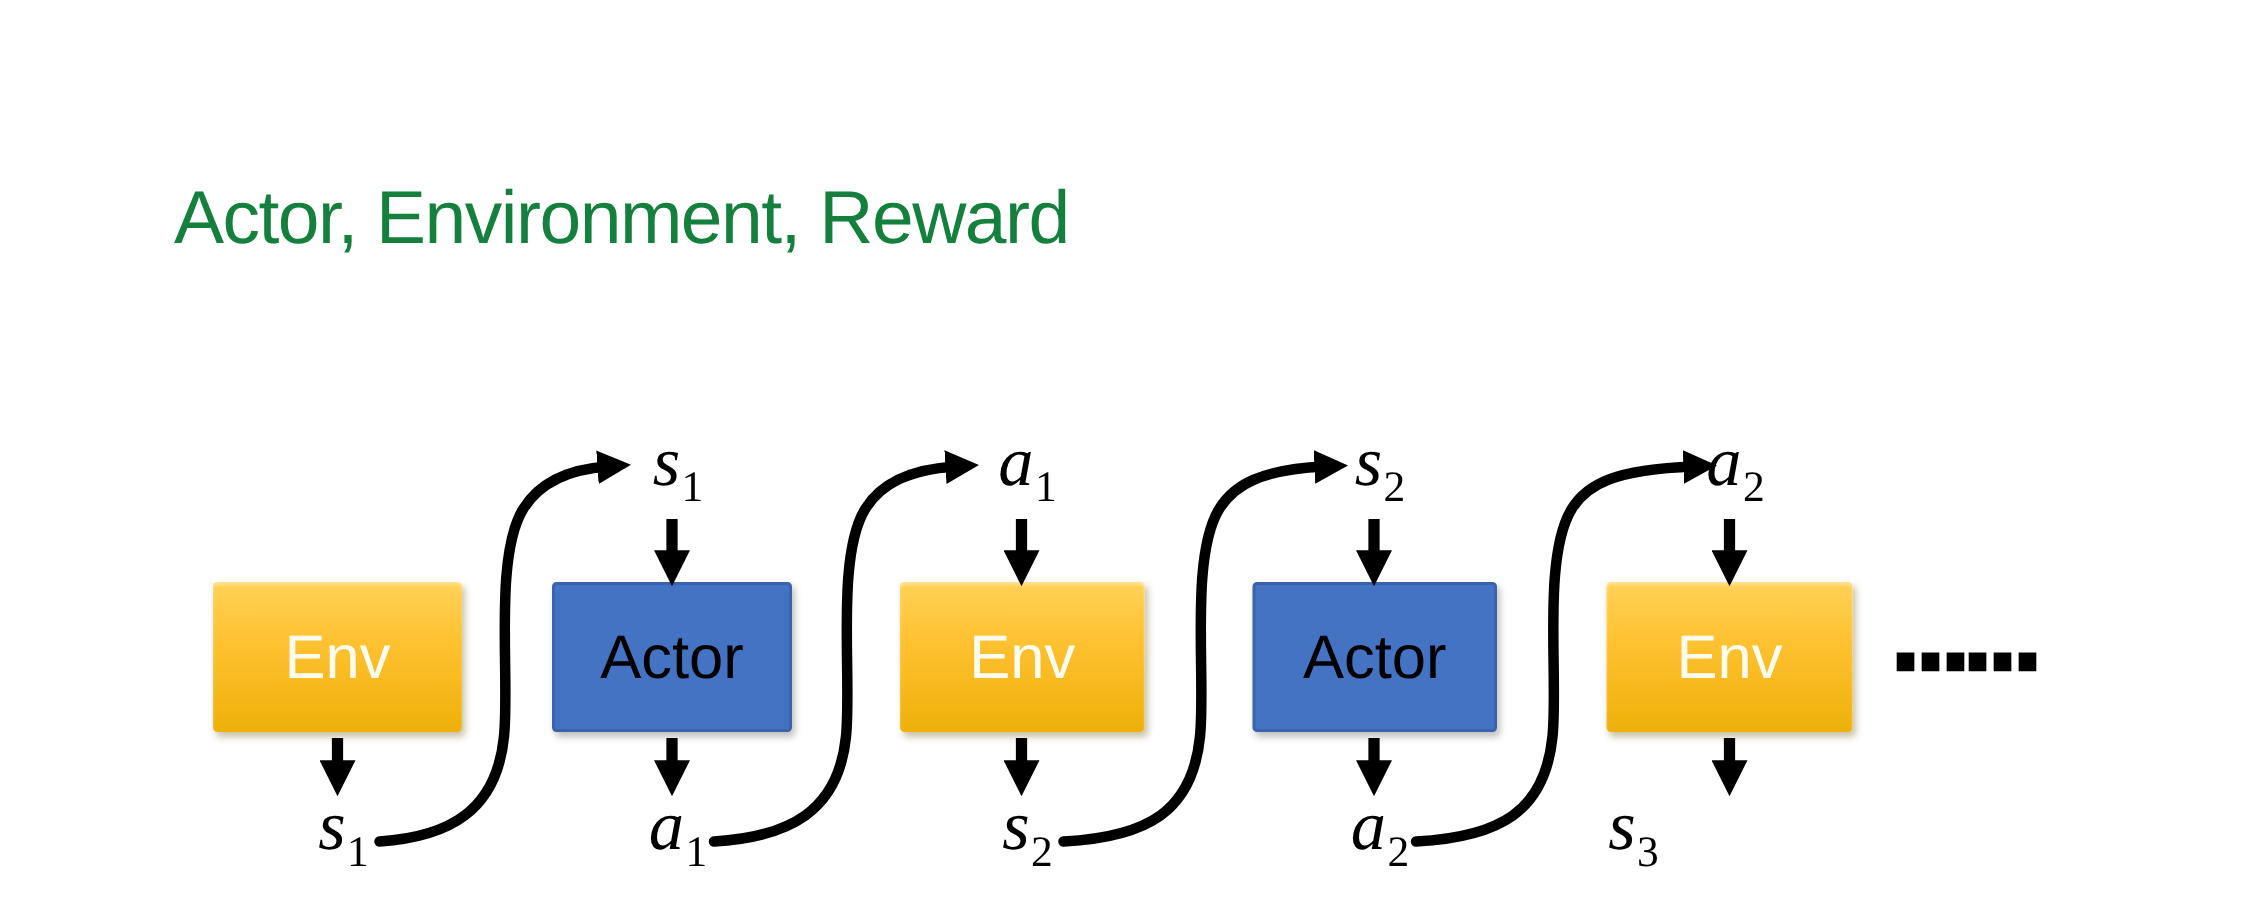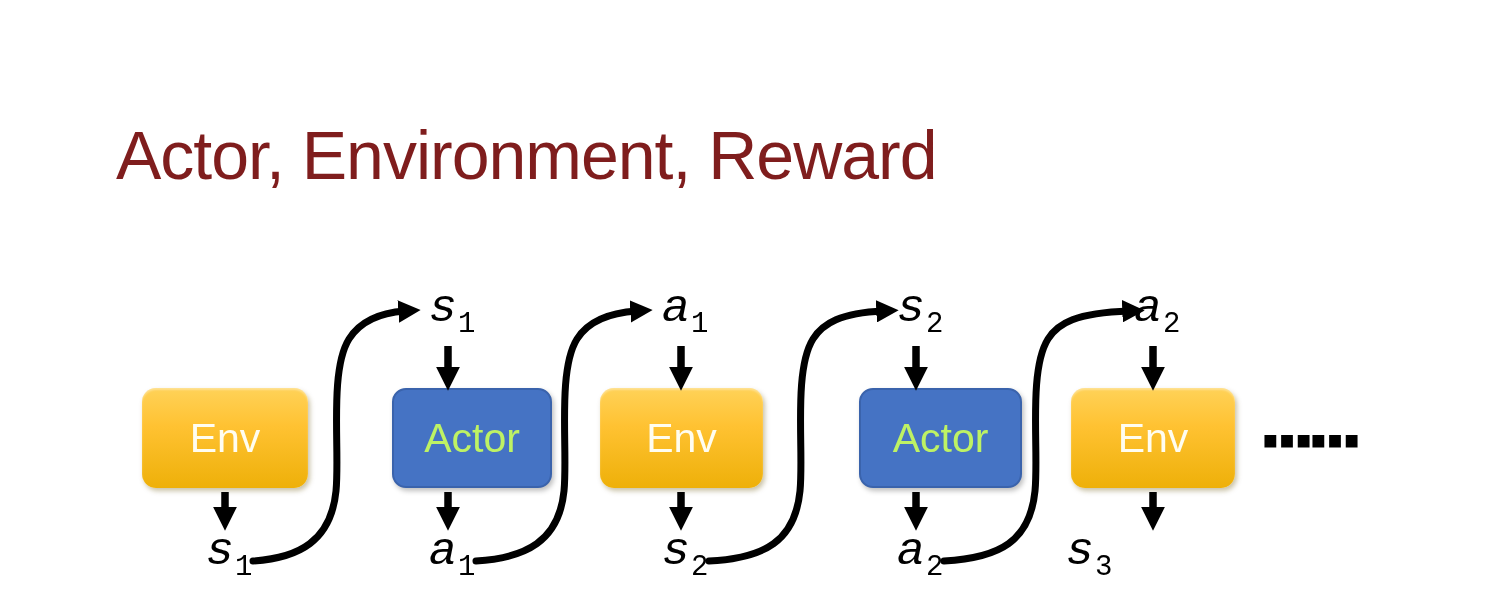--- a/index.html
+++ b/index.html
@@ -8,62 +8,61 @@
     width: 1500px;
     height: 608px;
     background: #ffffff;
     overflow: hidden;
     font-family: "Liberation Sans", sans-serif;
   }
   .title {
     position: absolute;
     left: 116px;
     top: 116px;
-    font-size: 68px;
+    font-size: 50px;
     font-weight: 300;
     letter-spacing: -1px;
-    color: #7f1d1d;
+    color: #15803d;
     white-space: nowrap;
   }
   .box {
     position: absolute;
     top: 388px;
     height: 100px;
     display: flex;
     align-items: center;
     justify-content: center;
-    border-radius: 14px;
+    border-radius: 3px;
     box-sizing: border-box;
   }
   .box .box-label {
     font-size: 41px;
     line-height: 1;
   }
   .env {
     background: linear-gradient(180deg, #ffd258 0%, #ffc232 38%, #eeb009 100%);
     box-shadow: 2px 3px 5px rgba(100, 80, 0, 0.35), inset 0 2px 2px rgba(255,255,255,0.35);
     color: #fffdf0;
   }
   .actor {
     background: #4573c4;
     border: 2px solid #3a63ac;
     box-shadow: 2px 3px 5px rgba(0,0,0,0.25);
-    color: #bef264;
-    margin-left: 24px;
+    color: #000000;
   }
   #box-env-1   { left: 142px;  width: 166px; }
   #box-actor-1 { left: 368px;  width: 160px; }
   #box-env-2   { left: 600px;  width: 163px; }
   #box-actor-2 { left: 835px;  width: 163px; }
   #box-env-3   { left: 1071px; width: 164px; }
 
   .mlabel {
     position: absolute;
     transform: translateX(-50%);
-    font-family: Liberation Mono, monospace;
+    font-family: Liberation Serif, serif;
     font-style: italic;
     font-size: 47px;
     line-height: 1;
     color: #000000;
     white-space: nowrap;
   }
   .mlabel .msub {
     font-style: normal;
     font-size: 29px;
     position: relative;

